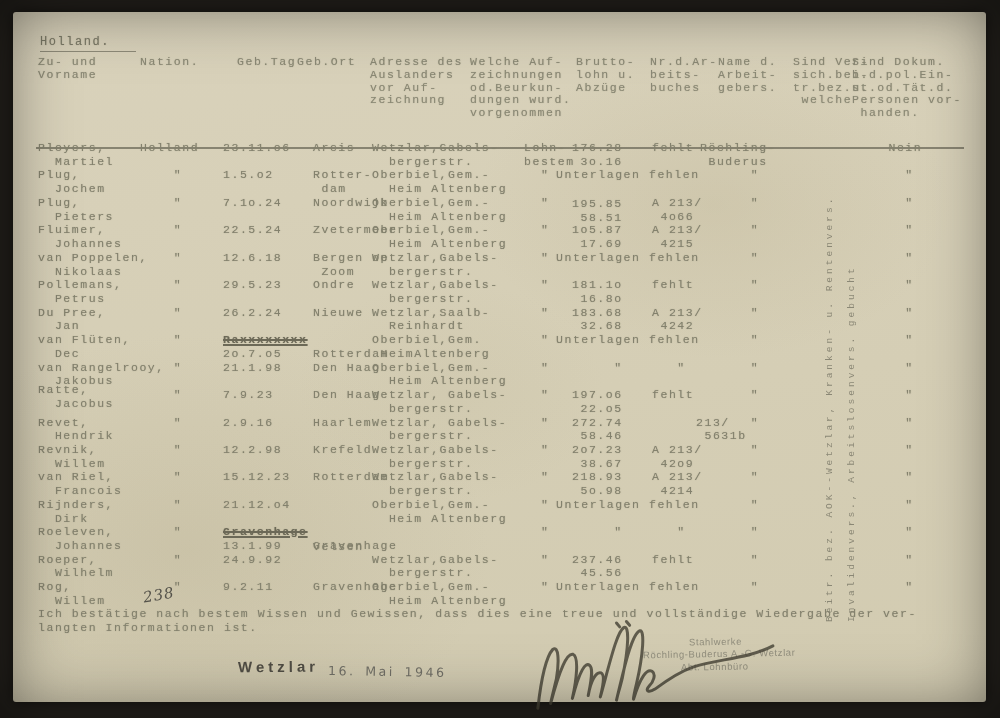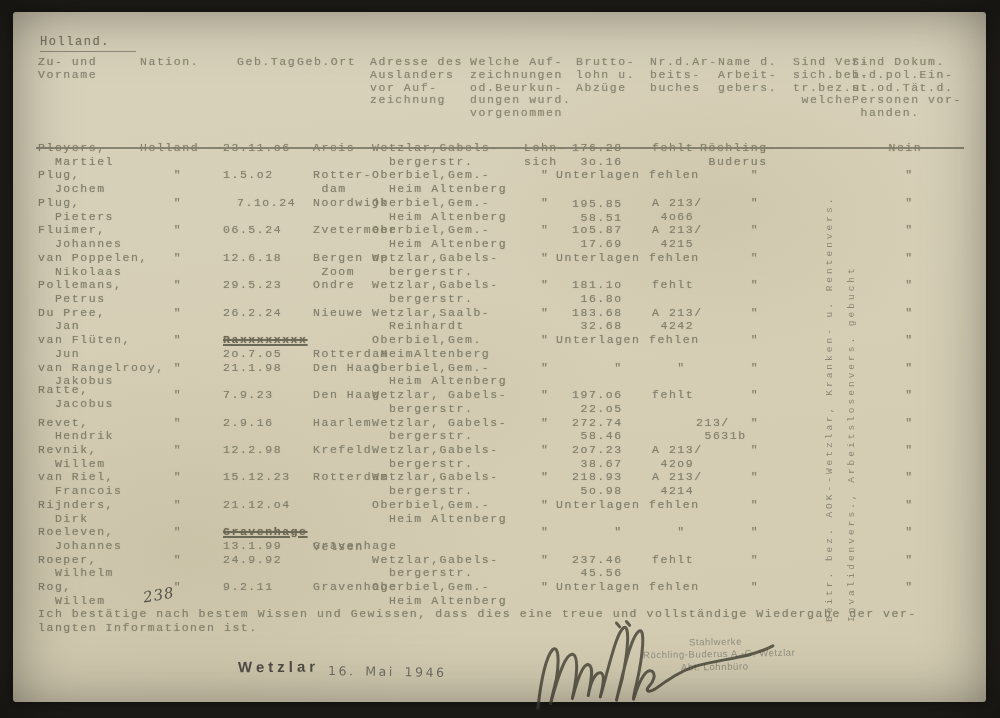--- a/index.html
+++ b/index.html
@@ -105,21 +105,21 @@
 Personen vor-
  handen.</div>
       <div class="tw" style="left: 25px; top: 129px;">Ployers,
   Martiel</div>
       <div class="tw" style="left: 127px; top: 129px;">Holland</div>
       <div class="tw" style="left: 210px; top: 129px;">23.11.o6</div>
       <div class="tw" style="left: 300px; top: 129px;">Arcis</div>
       <div class="tw" style="left: 359px; top: 129px;">Wetzlar,Gabels-
   bergerstr.</div>
       <div class="tw" style="left: 511px; top: 129px;">Lohn-
-sich</div>
+bestem</div>
       <div class="tw" style="left: 559px; top: 129px;">176.28
  3o.16</div>
       <div class="tw" style="left: 639px; top: 129px;">fehlt</div>
       <div class="tw" style="left: 687px; top: 129px;">Röchling-
  Buderus</div>
       <div class="tw" style="left: 867px; top: 129px;"> Nein</div>
       <div class="tw" style="left: 25px; top: 156.45px;">Plug,
   Jochem</div>
       <div class="tw" style="left: 127px; top: 156.45px;">    "</div>
       <div class="tw" style="left: 210px; top: 156.45px;">1.5.o2</div>
@@ -127,35 +127,35 @@
  dam</div>
       <div class="tw" style="left: 359px; top: 156.45px;">Oberbiel,Gem.-
   Heim Altenberg</div>
       <div class="tw" style="left: 511px; top: 156.45px;">  "</div>
       <div class="tw" style="left: 687px; top: 156.45px;">      "</div>
       <div class="tw" style="left: 867px; top: 156.45px;">   "</div>
       <div class="tw" style="left: 543px; top: 156.45px;">Unterlagen fehlen</div>
       <div class="tw" style="left: 25px; top: 183.9px;">Plug,
   Pieters</div>
       <div class="tw" style="left: 127px; top: 183.9px;">    "</div>
-      <div class="tw" style="left: 210px; top: 183.9px; margin-left: 14px;">7.1o.24</div>
+      <div class="tw" style="left: 210px; top: 183.9px;">7.1o.24</div>
       <div class="tw" style="left: 300px; top: 183.9px;">Noordwijk</div>
       <div class="tw" style="left: 359px; top: 183.9px;">Oberbiel,Gem.-
   Heim Altenberg</div>
       <div class="tw" style="left: 511px; top: 183.9px;">  "</div>
       <div class="tw" style="left: 559px; top: 185px;">195.85
  58.51</div>
       <div class="tw" style="left: 639px; top: 183.9px;">A 213/
  4o66</div>
       <div class="tw" style="left: 687px; top: 183.9px;">      "</div>
       <div class="tw" style="left: 867px; top: 183.9px;">   "</div>
       <div class="tw" style="left: 25px; top: 211.35px;">Fluimer,
   Johannes</div>
       <div class="tw" style="left: 127px; top: 211.35px;">    "</div>
-      <div class="tw" style="left: 210px; top: 211.35px;">06.5.24</div>
+      <div class="tw" style="left: 210px; top: 211.35px;">22.5.24</div>
       <div class="tw" style="left: 300px; top: 211.35px;">Zvetermeer</div>
       <div class="tw" style="left: 359px; top: 211.35px;">Oberbiel,Gem.-
   Heim Altenberg</div>
       <div class="tw" style="left: 511px; top: 211.35px;">  "</div>
       <div class="tw" style="left: 559px; top: 211.35px;">1o5.87
  17.69</div>
       <div class="tw" style="left: 639px; top: 211.35px;">A 213/
  4215</div>
       <div class="tw" style="left: 687px; top: 211.35px;">      "</div>
       <div class="tw" style="left: 867px; top: 211.35px;">   "</div>
@@ -192,21 +192,21 @@
       <div class="tw" style="left: 359px; top: 293.7px;">Wetzlar,Saalb-
   Reinhardt</div>
       <div class="tw" style="left: 511px; top: 293.7px;">  "</div>
       <div class="tw" style="left: 559px; top: 293.7px;">183.68
  32.68</div>
       <div class="tw" style="left: 639px; top: 293.7px;">A 213/
  4242</div>
       <div class="tw" style="left: 687px; top: 293.7px;">      "</div>
       <div class="tw" style="left: 867px; top: 293.7px;">   "</div>
       <div class="tw" style="left: 25px; top: 321.15px;">van Flüten,
-  Jun</div>
+  Dec</div>
       <div class="tw" style="left: 127px; top: 321.15px;">    "</div>
       <div class="tw" style="left: 210px; top: 321.15px;">
 2o.7.o5</div>
       <div class="tw" style="left: 300px; top: 321.15px;">
 Rotterdam</div>
       <div class="tw" style="left: 359px; top: 321.15px;">Oberbiel,Gem.
  HeimAltenberg</div>
       <div class="tw" style="left: 511px; top: 321.15px;">  "</div>
       <div class="tw" style="left: 687px; top: 321.15px;">      "</div>
       <div class="tw" style="left: 867px; top: 321.15px;">   "</div>

